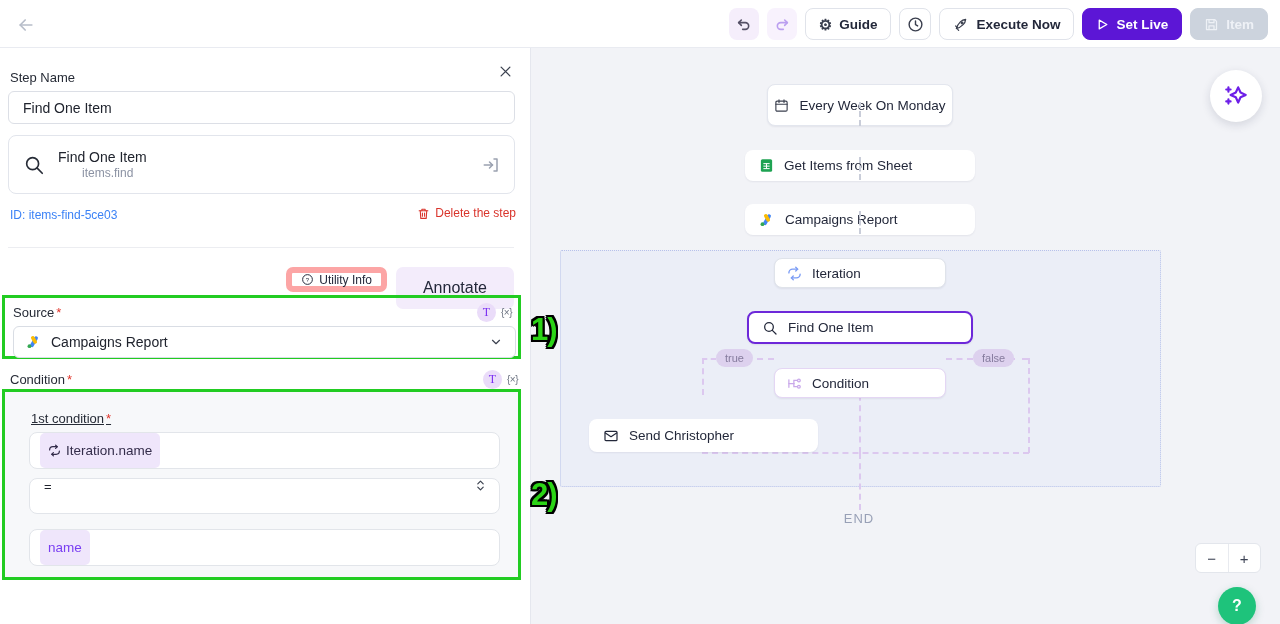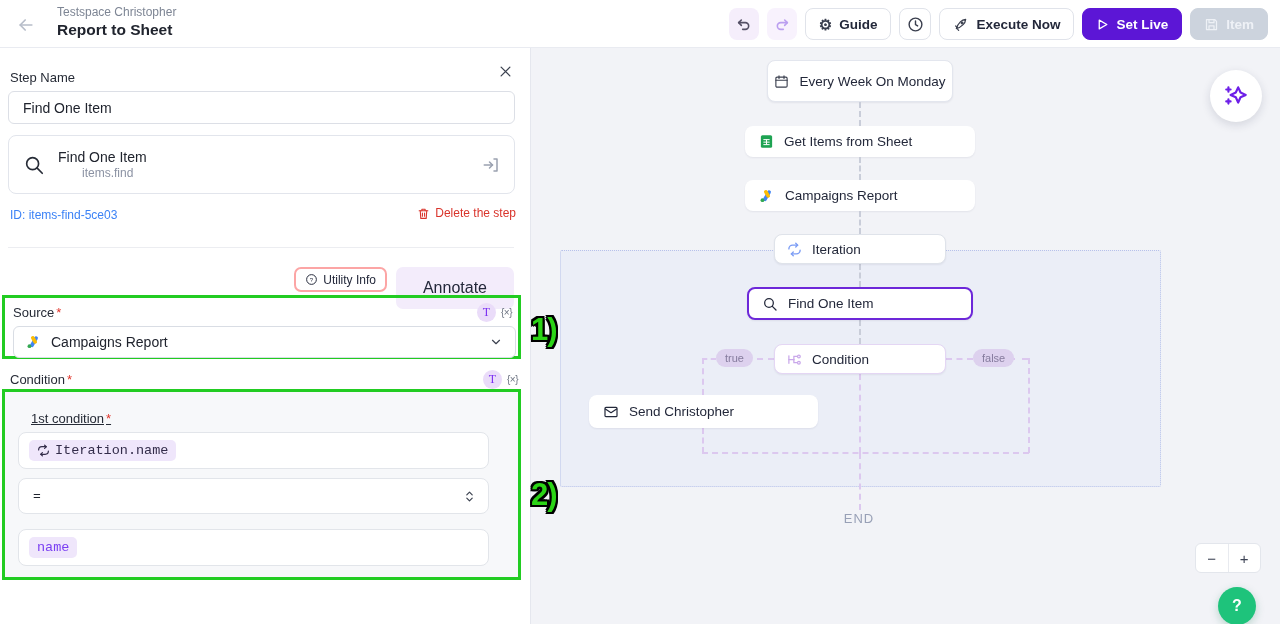--- a/index.html
+++ b/index.html
@@ -54,21 +54,21 @@
   .action-texts { flex:1; }
   .action-title { font-size:14px; color:#20242e; line-height:17px; }
   .action-sub { font-size:12px; color:#8b92a3; line-height:15px;padding-left:24px; }
   .action-enter { color:#9aa1b0; }
   .id-row { position:absolute; left:10px; right:14px; top:160px; height:16px; }
   .id-text { position:absolute; left:0; top:0; font-size:12px; color:#3b82f6; }
   .delete-btn { position:absolute; right:0; top:-2px; display:flex; gap:5px; align-items:center;
     background:none; border:none; cursor:pointer; color:#d9342b; font-family:inherit; font-size:12px; }
   .panel-divider { position:absolute; left:8px; right:16px; top:199px; height:1px; background:#ecedf1; }
   .panel-actions { position:absolute; right:16px; top:219px; display:flex; gap:9px; }
-  .utility-btn { height:25px; border:2px solid #fca5a5; border-radius:7px; background:#fff;
+  .utility-btn { height:25px; border:6px solid #fca5a5; border-radius:7px; background:#fff;
     display:flex; align-items:center; gap:5px; padding:0 9px;
     font-family:inherit; font-size:12px; color:#23283a; cursor:pointer; }
   .annotate-btn { height:42px; border:none; border-radius:7px; background:#f3ecfb;
     padding:0 27px; font-family:inherit; font-size:16px; color:#23283a; cursor:pointer; }
 
   .green-box { position:absolute; left:2px; width:519px; border:3px solid #22cc22; }
   .green-source { top:247px; height:64px; }
   .green-condition { top:341px; height:191px; background:#f7f8fa; }
 
   .inline-badges { position:absolute; right:6px; display:flex; gap:5px; align-items:center; }
@@ -85,22 +85,22 @@
     border:1px solid #d9dde4; border-radius:6px; background:#fff; cursor:pointer;
     display:flex; align-items:center; gap:9px; padding:0 12px;
   }
   .source-text { flex:1; font-size:14px; color:#20242e; }
   .chevron { color:#3c4250; }
 
   .cond-label-row { position:absolute; left:10px; right:6px; top:322px; height:20px; }
   .cond-badges { top:0; }
 
   .first-cond-label { position:absolute; left:26px; top:19px;text-decoration:underline; }
-  .cond-field { position:absolute; left:13px; width:471px; background:#fff;
-    border:1px solid #e2e5ea; border-radius:8px; display:flex; align-items:center; padding:0 10px;font-family:Liberation Mono, monospace; }
+  .cond-field { position:absolute; left:24px; width:471px; background:#fff;
+    border:1px solid #e2e5ea; border-radius:8px; display:flex; padding:0 10px; }
   .cf1 { top:40px; height:37px; }
   .cf2 { top:86px; height:36px; cursor:pointer; }
   .cf3 { top:137px; height:37px; }
   .chip { display:inline-flex; align-items:center; gap:5px; background:#efe6fb;
     border-radius:5px; padding:3px 8px; font-size:13.5px; cursor:pointer; }
   .chip-dark { color:#332c4a; }
   .chip-purple { color:#7a3ff2; }
   .op-text { font-size:13px; color:#20242e; margin-left:4px; flex:1; }
   .updown { color:#3c4250; margin-right:2px; }
 
@@ -112,21 +112,21 @@
     letter-spacing:-1px;
   }
   .annot-1 { left:531px; top:312px; }
   .annot-2 { left:531px; top:477px; }
 
   
   .canvas { position:absolute; left:530px; top:48px; width:750px; height:576px;
     background:#f2f3f7; border-left:1px solid #e5e7ee; }
   .node { position:absolute; background:#fff; border-radius:8px;
     display:flex; align-items:center; gap:10px; font-size:13.5px; color:#23283a;
-    box-shadow:0 1px 2px rgba(25,35,65,.07); cursor:pointer; }
+    box-shadow:0 1px 2px rgba(25,35,65,.07); cursor:pointer;margin-top:24px; }
   .node-trigger { left:236px; top:12px; width:186px; height:42px; border:1px solid #e3e6ee;
     justify-content:center; }
   .node-sheet { left:214px; top:78px; width:230px; height:31px; padding:0 14px; }
   .node-ads { left:214px; top:132px; width:230px; height:31px; padding:0 14px; }
   .node-iter { left:243px; top:186px; width:172px; height:30px; padding:0 12px;
     border:1px solid #dfe3ea; z-index:3; }
   .node-find { left:216px; top:239px; width:226px; height:33px; padding:0 13px;
     border:2px solid #6d28d9; z-index:3; }
   .node-cond { left:243px; top:296px; width:172px; height:30px; padding:0 12px;
     border:1px solid #e4d6f4; z-index:3; }
@@ -186,24 +186,20 @@
 
   <div class="header">
     <button class="back-btn">
       <span>
         <svg width="20" height="20" viewBox="0 0 24 24" fill="none" stroke="currentColor" stroke-width="2" stroke-linecap="round" stroke-linejoin="round">
             <path d="M19 12H5"></path>
             <path d="M11 6l-6 6 6 6"></path>
           </svg>
       </span>
     </button>
-    <div class="hdr-titles">
-      <div class="hdr-workspace">Testspace Christopher</div>
-      <div class="hdr-title">Report to Sheet</div>
-    </div>
     <div class="toolbar">
       <button class="tb-btn tb-undo">
         <span>
           <svg width="16" height="16" viewBox="0 0 24 24" fill="none" stroke="currentColor" stroke-width="2.4" stroke-linecap="round" stroke-linejoin="round">
               <path d="M4 10h10a5 5 0 0 1 0 10h-4"></path>
               <path d="M8 6l-4 4 4 4"></path>
             </svg>
         </span>
       </button>
       <button class="tb-btn tb-redo">

